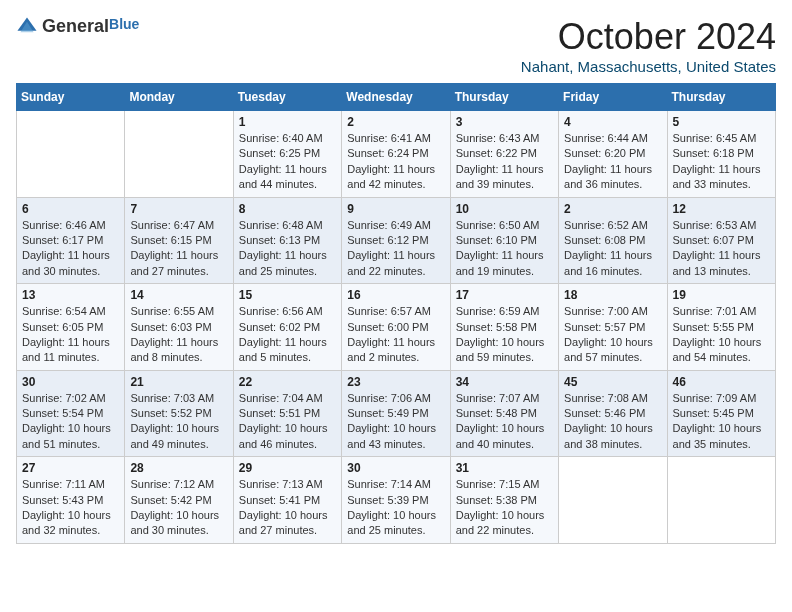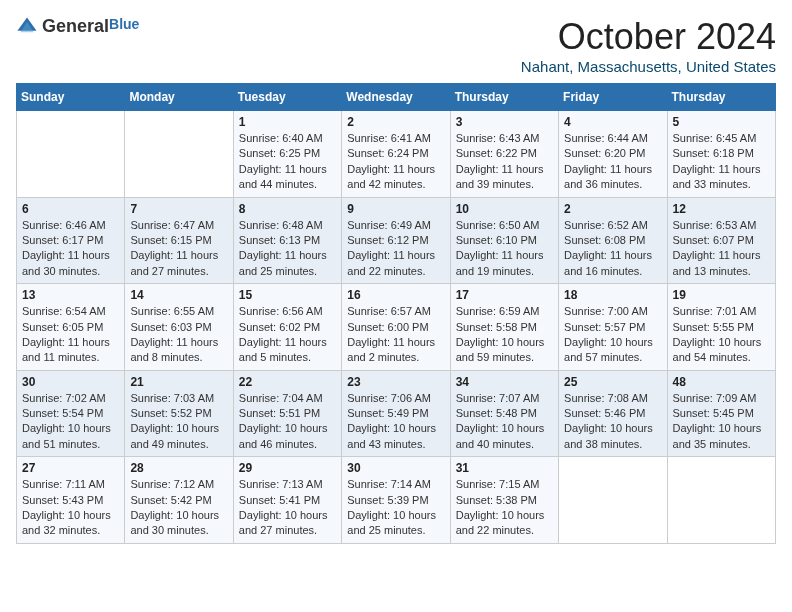--- a/index.html
+++ b/index.html
@@ -229,25 +229,25 @@
         </td>
         <td>
           <span class="day-number">23</span>
           <div class="day-info">Sunrise: 7:06 AM<br>Sunset: 5:49 PM<br>Daylight: 10 hours and 43 minutes.</div>
         </td>
         <td>
           <span class="day-number">34</span>
           <div class="day-info">Sunrise: 7:07 AM<br>Sunset: 5:48 PM<br>Daylight: 10 hours and 40 minutes.</div>
         </td>
         <td>
-          <span class="day-number">25</span>
+          <span class="day-number">45</span>
           <div class="day-info">Sunrise: 7:08 AM<br>Sunset: 5:46 PM<br>Daylight: 10 hours and 38 minutes.</div>
         </td>
         <td>
-          <span class="day-number">48</span>
+          <span class="day-number">46</span>
           <div class="day-info">Sunrise: 7:09 AM<br>Sunset: 5:45 PM<br>Daylight: 10 hours and 35 minutes.</div>
         </td>
       </tr>
       <tr>
         <td>
           <span class="day-number">27</span>
           <div class="day-info">Sunrise: 7:11 AM<br>Sunset: 5:43 PM<br>Daylight: 10 hours and 32 minutes.</div>
         </td>
         <td>
           <span class="day-number">28</span>

